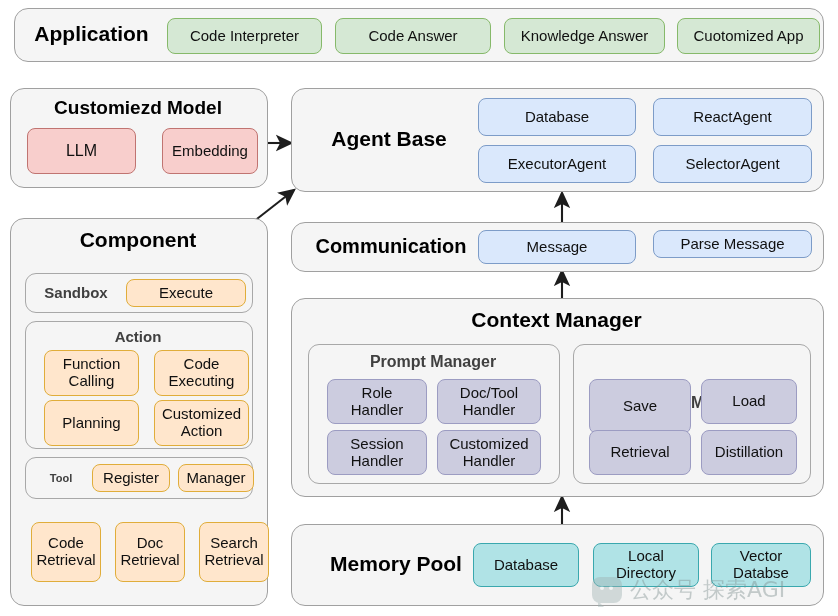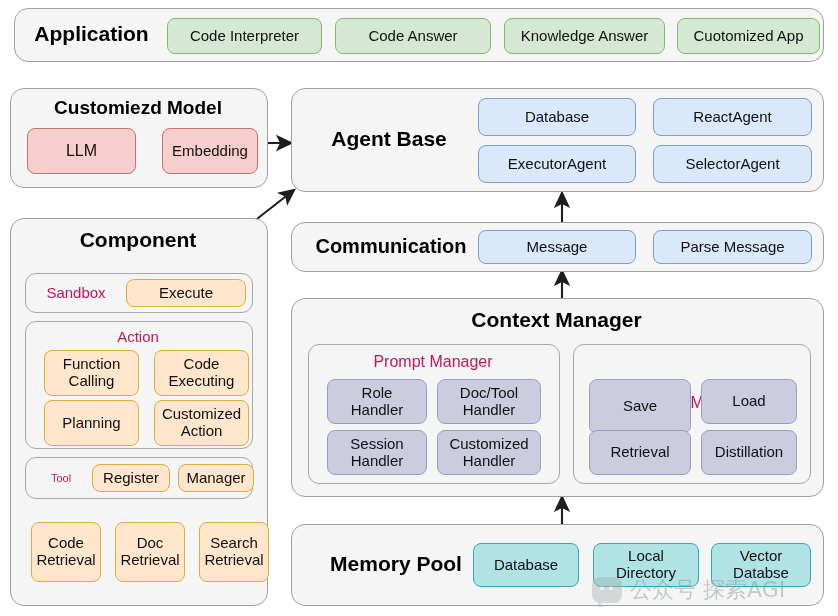--- a/index.html
+++ b/index.html
@@ -21,21 +21,21 @@
     border:1.4px solid #a8a8a8;
     border-radius:11px;
   }
   .grouplabel{
     font-weight:bold;
     color:#000;
     white-space:nowrap;
     display:flex;align-items:center;justify-content:center;
   }
   .sublabel{
-    font-weight:normal;color:#be185d;white-space:nowrap;
+    font-weight:bold;color:#404040;white-space:nowrap;
     display:flex;align-items:center;justify-content:center;
   }
 
   
   .chip{
     border-radius:8px;
     display:flex;align-items:center;justify-content:center;
     text-align:center;
     line-height:1.12;
     font-size:15px;
@@ -110,21 +110,21 @@
   <div class="abs grouplabel" style="left:12px;top:0;width:170px;height:100px;font-size:21px;">Agent Base</div>
   <div class="abs chip blue" style="left:186px;top:9px;width:158px;height:38px;">Database</div>
   <div class="abs chip blue" style="left:361px;top:9px;width:159px;height:38px;">ReactAgent</div>
   <div class="abs chip blue" style="left:186px;top:56px;width:158px;height:38px;">ExecutorAgent</div>
   <div class="abs chip blue" style="left:361px;top:56px;width:159px;height:38px;">SelectorAgent</div>
 </div>
 
 <div class="abs group" style="left:291px;top:222px;width:533px;height:50px;">
   <div class="abs grouplabel" style="left:10px;top:0;width:178px;height:46px;font-size:20px;">Communication</div>
   <div class="abs chip blue" style="left:186px;top:7px;width:158px;height:34px;">Message</div>
-  <div class="abs chip blue" style="left:361px;top:7px;width:159px;height:34px;">Parse Message</div>
+  <div class="abs chip blue" style="left:361px;top:7px;width:159px;height:28px;">Parse Message</div>
 </div>
 
 <div class="abs group" style="left:10px;top:218px;width:258px;height:388px;">
   <div class="abs grouplabel" style="left:0;top:6px;width:254px;height:30px;font-size:21px;">Component</div>
 
   <div class="abs subgroup" style="left:14px;top:54px;width:228px;height:40px;">
     <div class="abs sublabel" style="left:6px;top:0;width:88px;height:37px;font-size:15px;">Sandbox</div>
     <div class="abs chip orange" style="left:100px;top:5px;width:120px;height:28px;">Execute</div>
   </div>
 

